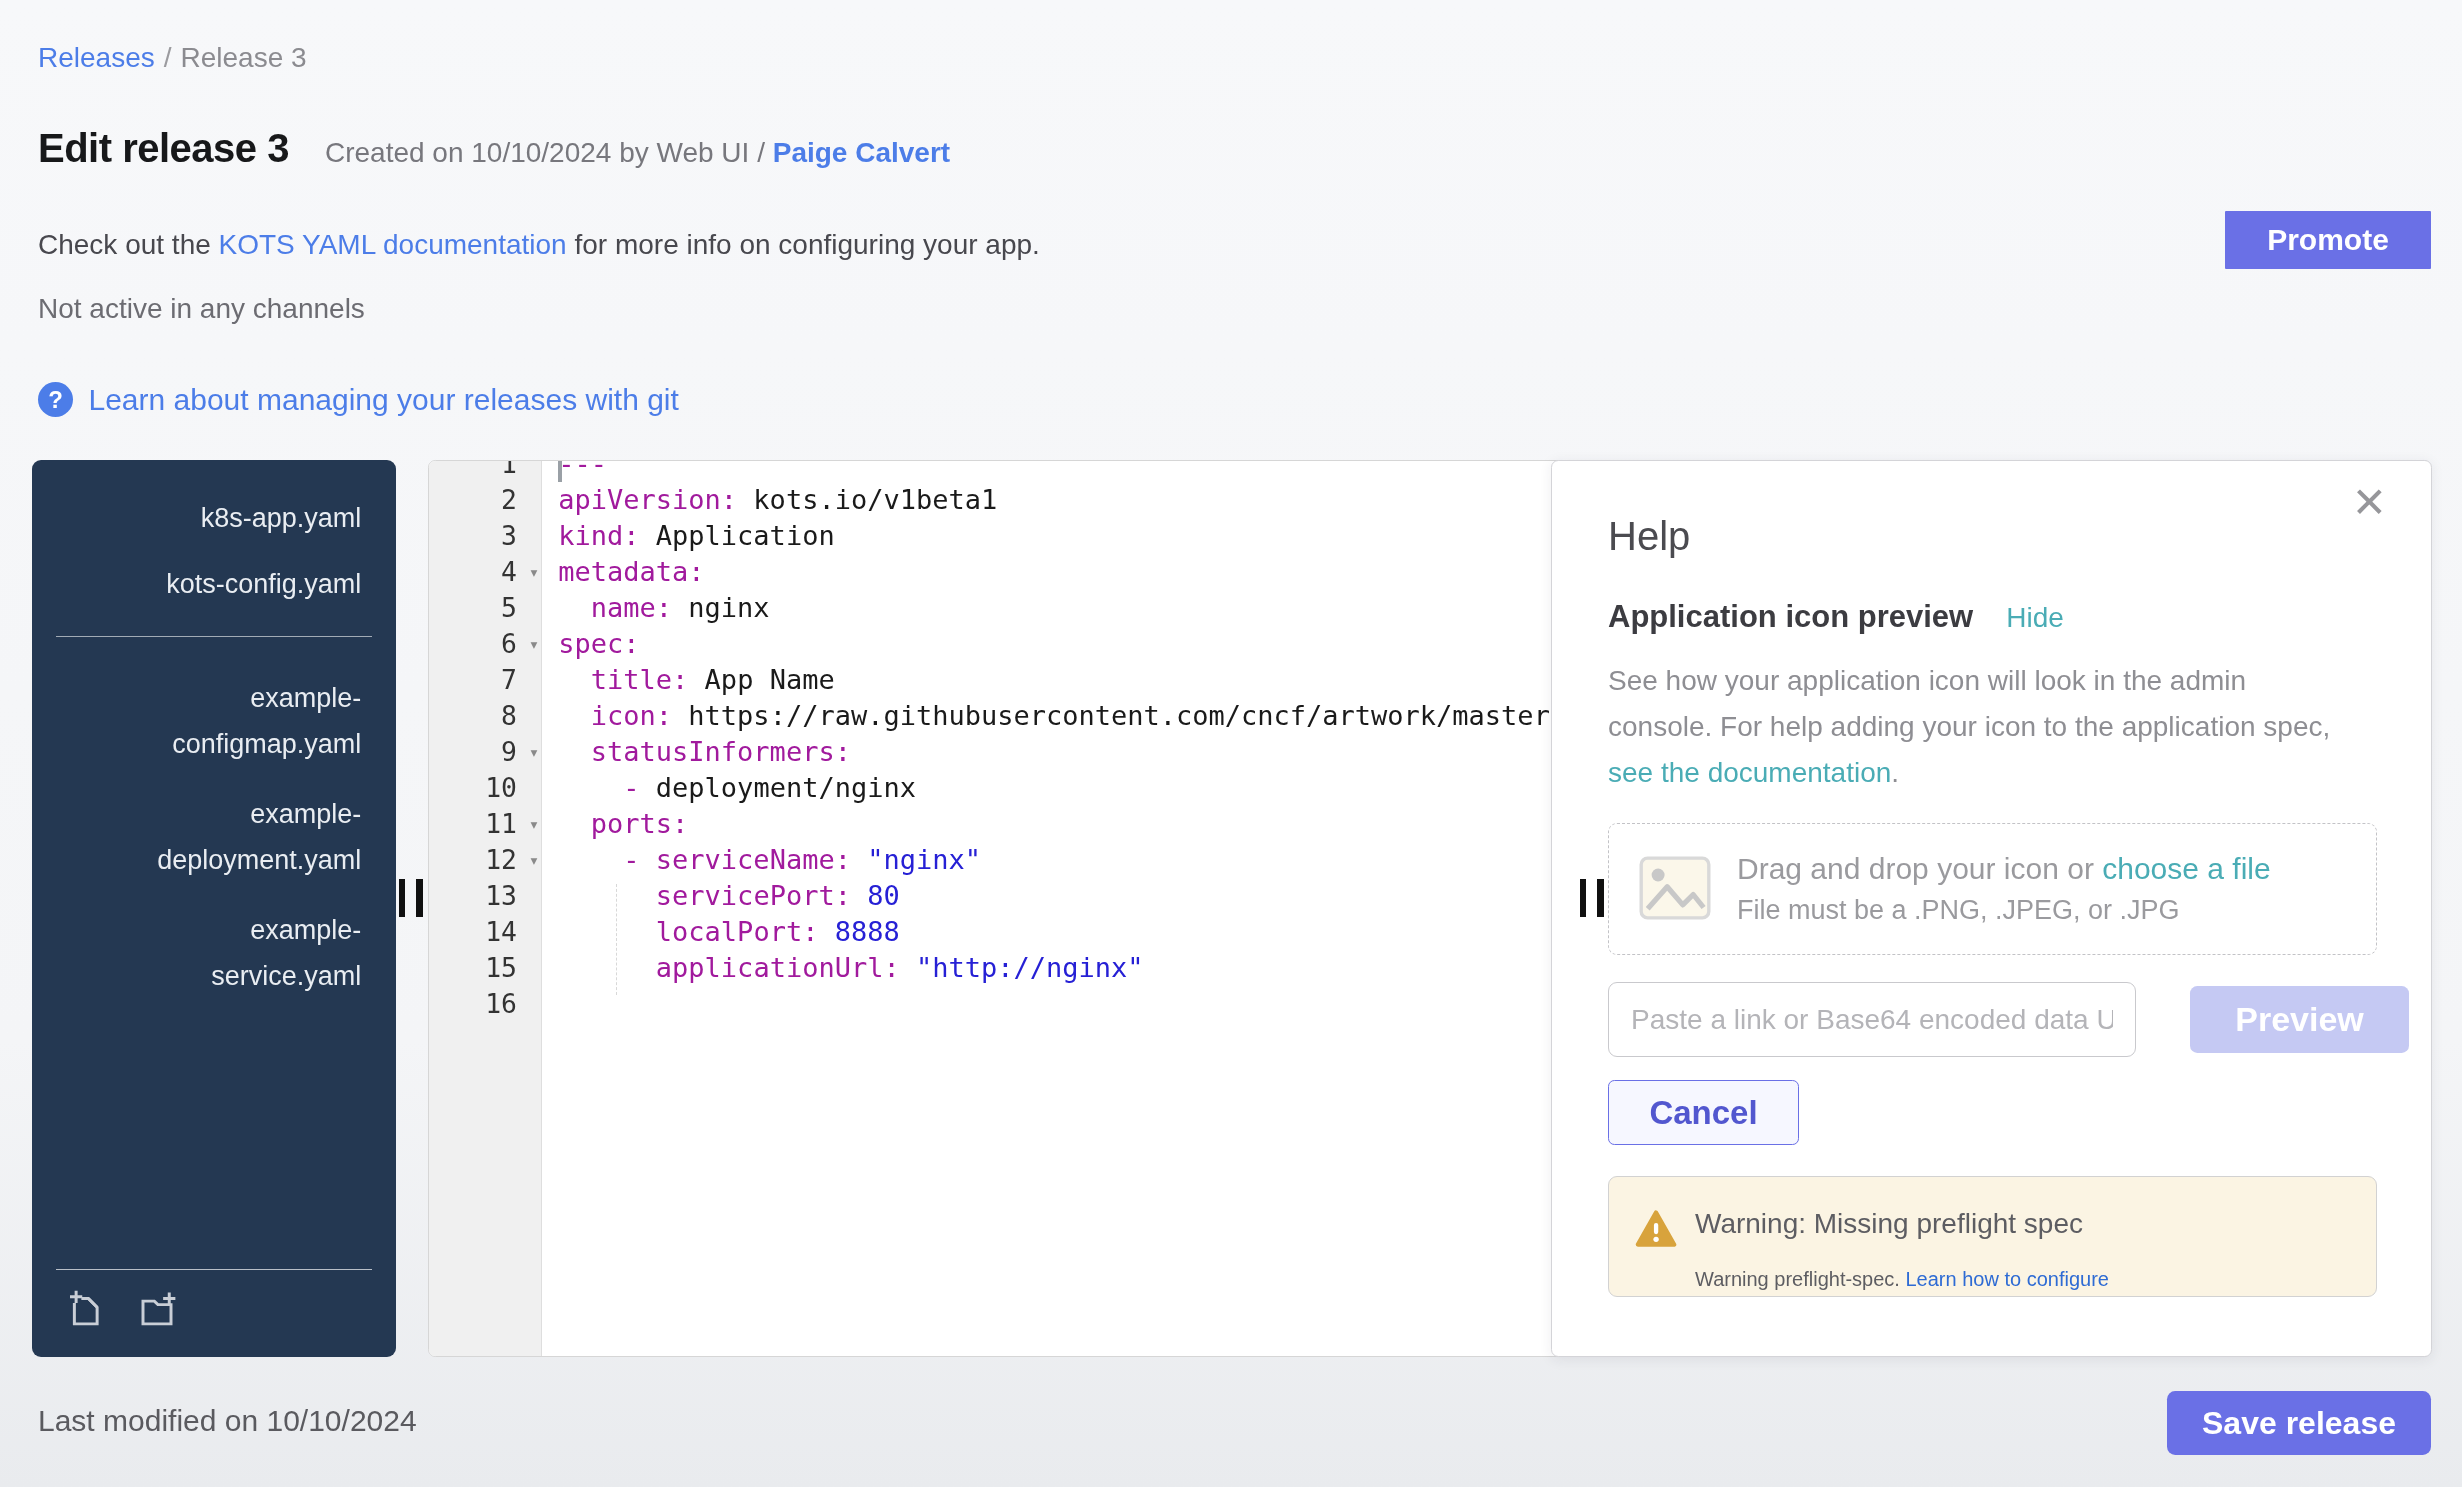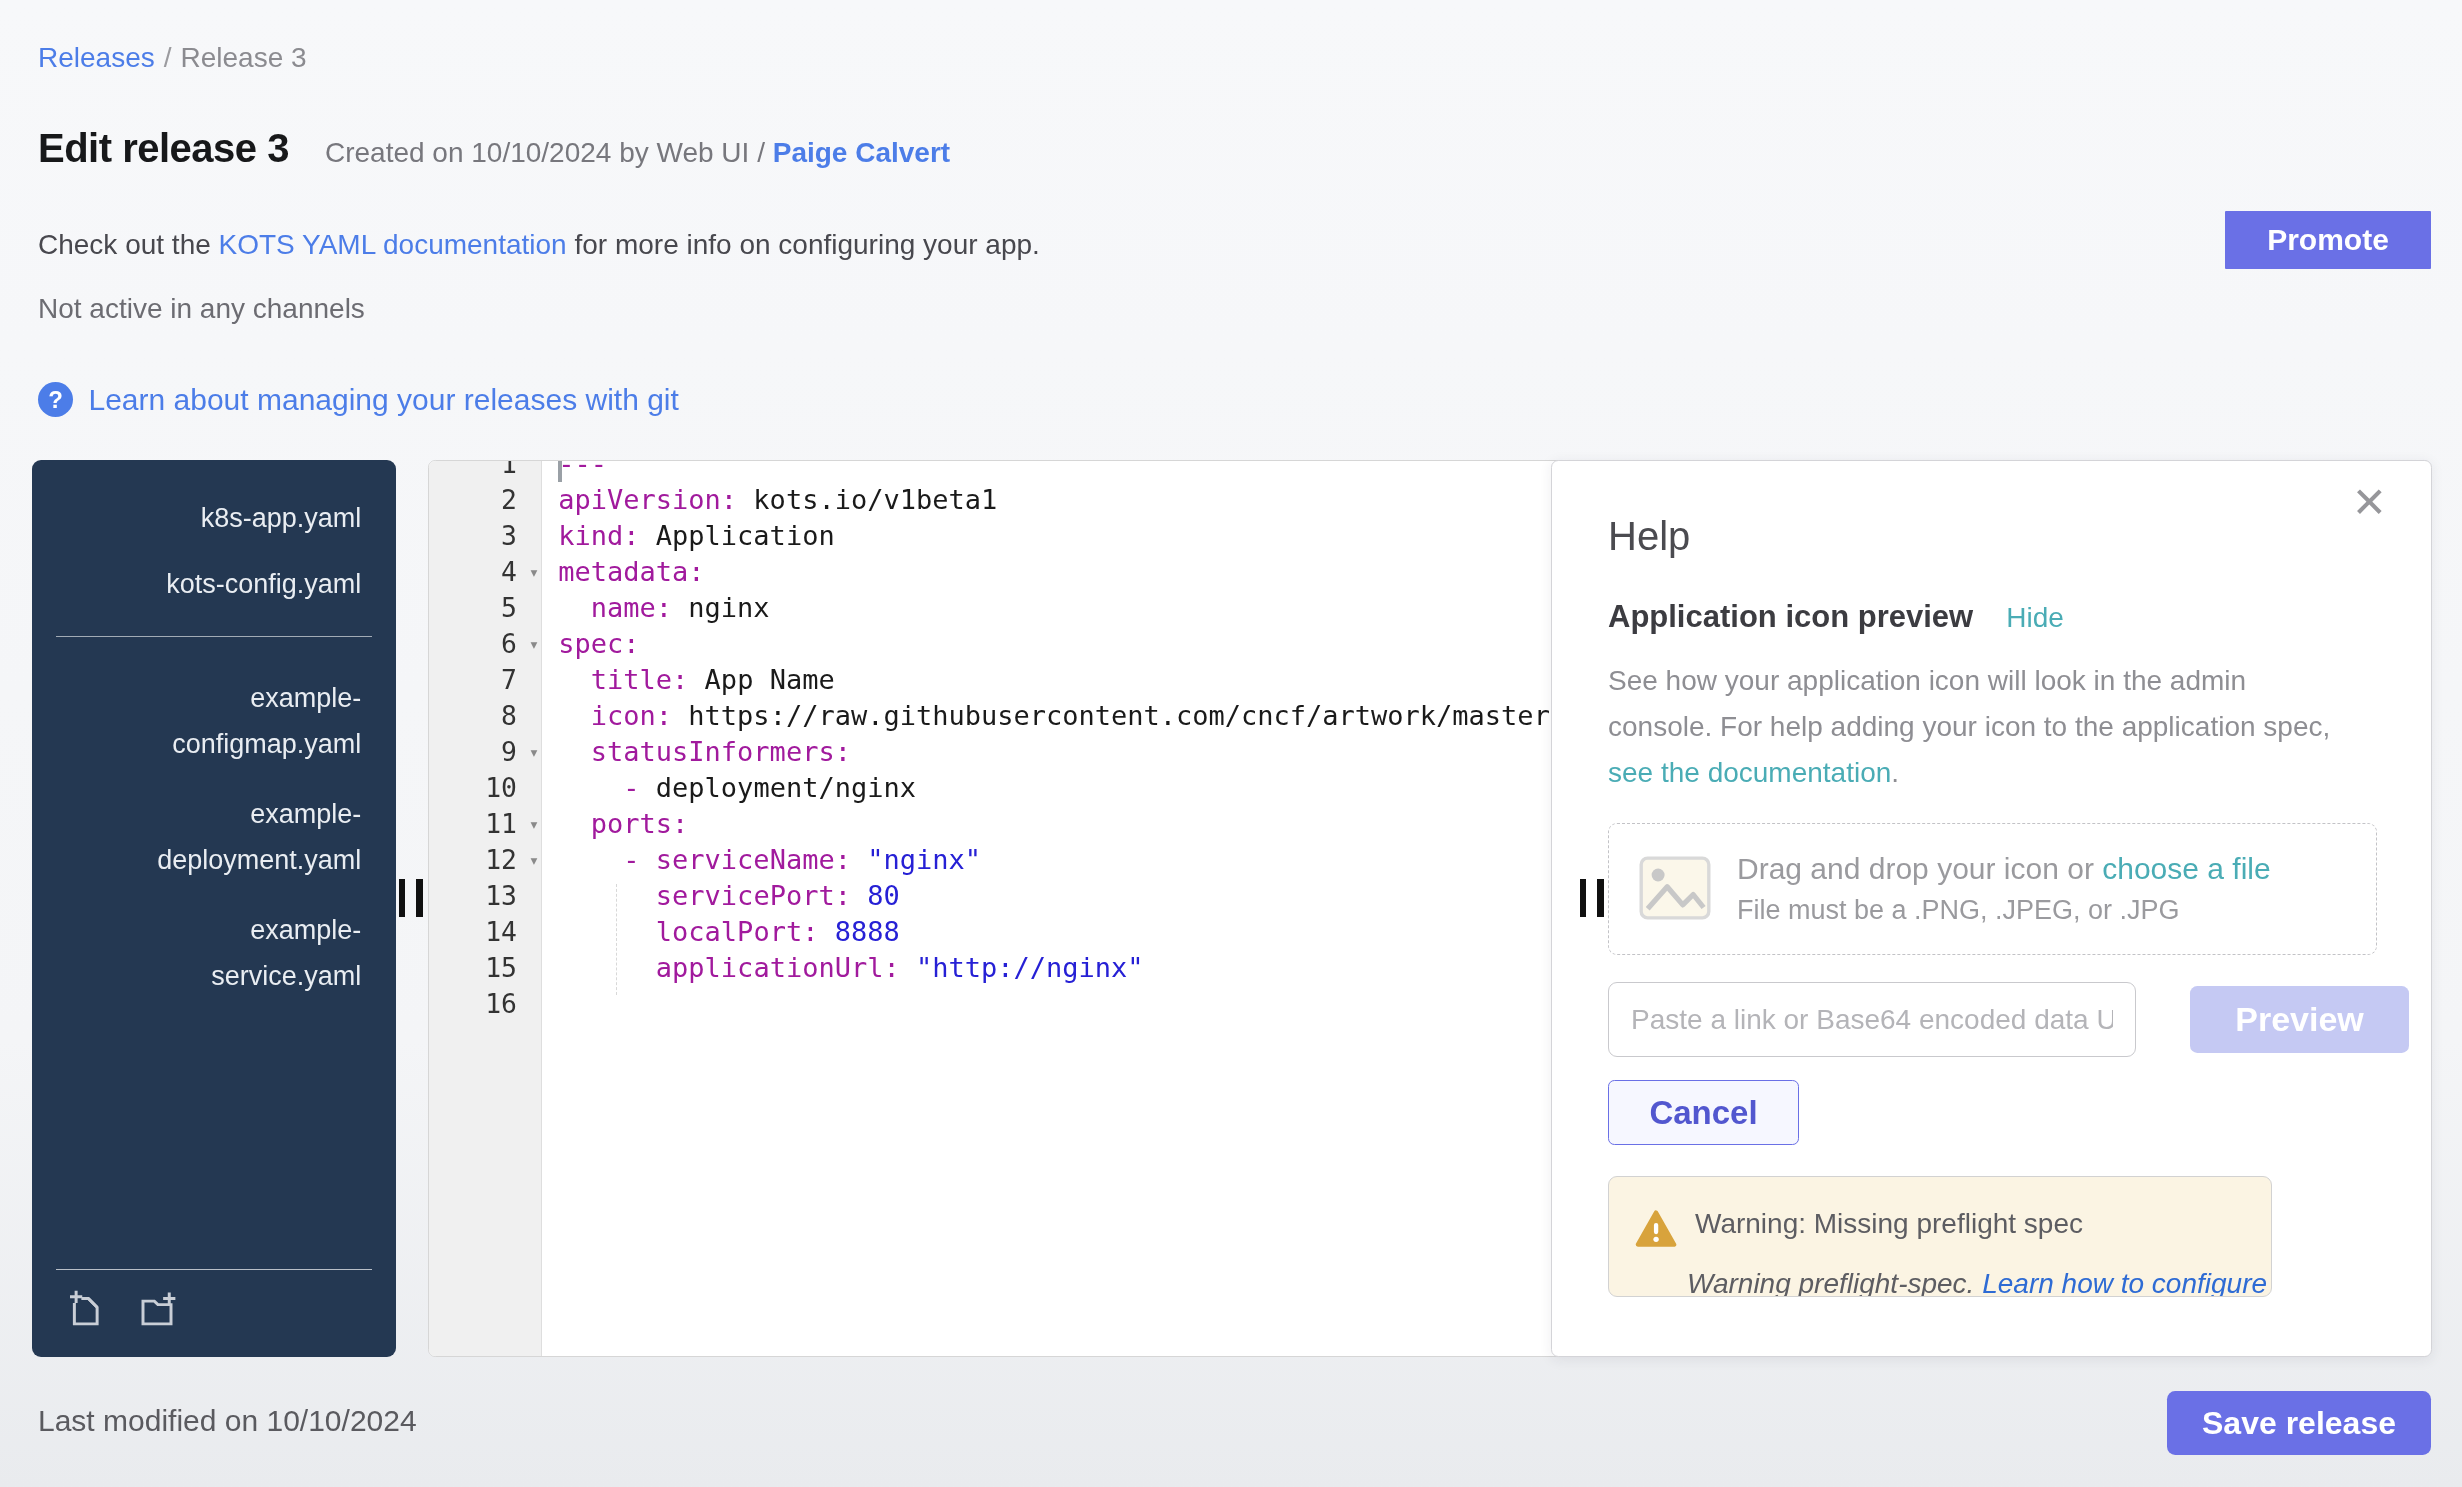--- a/index.html
+++ b/index.html
@@ -93,25 +93,25 @@
     border:1.8px solid #c9c9cd;border-radius:9px;font-family:inherit;font-size:28px;
     color:#55555a;padding:0 22px;outline:none;}
   .icon-input::placeholder{color:#b4b4b8;}
   .preview-btn{position:absolute;left:638px;top:525px;width:219px;height:67px;border:none;
     background:var(--accent-disabled);color:#fff;font-family:inherit;font-size:34px;font-weight:700;
     border-radius:7.3px;cursor:default;}
   .cancel-btn{position:absolute;left:56px;top:619px;width:191px;height:65px;
     background:#f6f7ff;border:1.8px solid var(--accent);border-radius:6.4px;color:#5257cf;
     font-family:inherit;font-size:33px;font-weight:700;cursor:pointer;}
 
-  .warnbox{position:absolute;left:56px;top:715px;width:664px;height:121px;background:#fbf4e3;
+  .warnbox{position:absolute;left:56px;top:715px;width:769px;height:121px;background:#fbf4e3;
     border:0.9px solid #d2d2d2;border-radius:9px;overflow:hidden;}
   .warn-icon{position:absolute;left:25.5px;top:33px;}
   .warn-l1{position:absolute;left:86px;top:31px;font-size:28px;color:#5d5d62;}
-  .warn-l2{position:absolute;left:78px;top:91px;font-size:28px;color:#5d5d62;white-space:nowrap;font-style:italic;}
+  .warn-l2{position:absolute;left:86px;top:91px;font-size:20px;color:#5d5d62;white-space:nowrap;}
   .warn-l2 a{color:#2e6bd4;text-decoration:none;}
 
   
   .lastmod{position:absolute;left:38px;top:1404px;font-size:30px;color:#5a5a5f;}
   .save-btn{position:absolute;right:31px;top:1391px;width:264px;height:64px;border:none;
     background:var(--accent);color:#fff;font-family:inherit;font-size:32px;font-weight:700;
     border-radius:8.2px;cursor:pointer;}
 </style>
 </head>
 <body>

